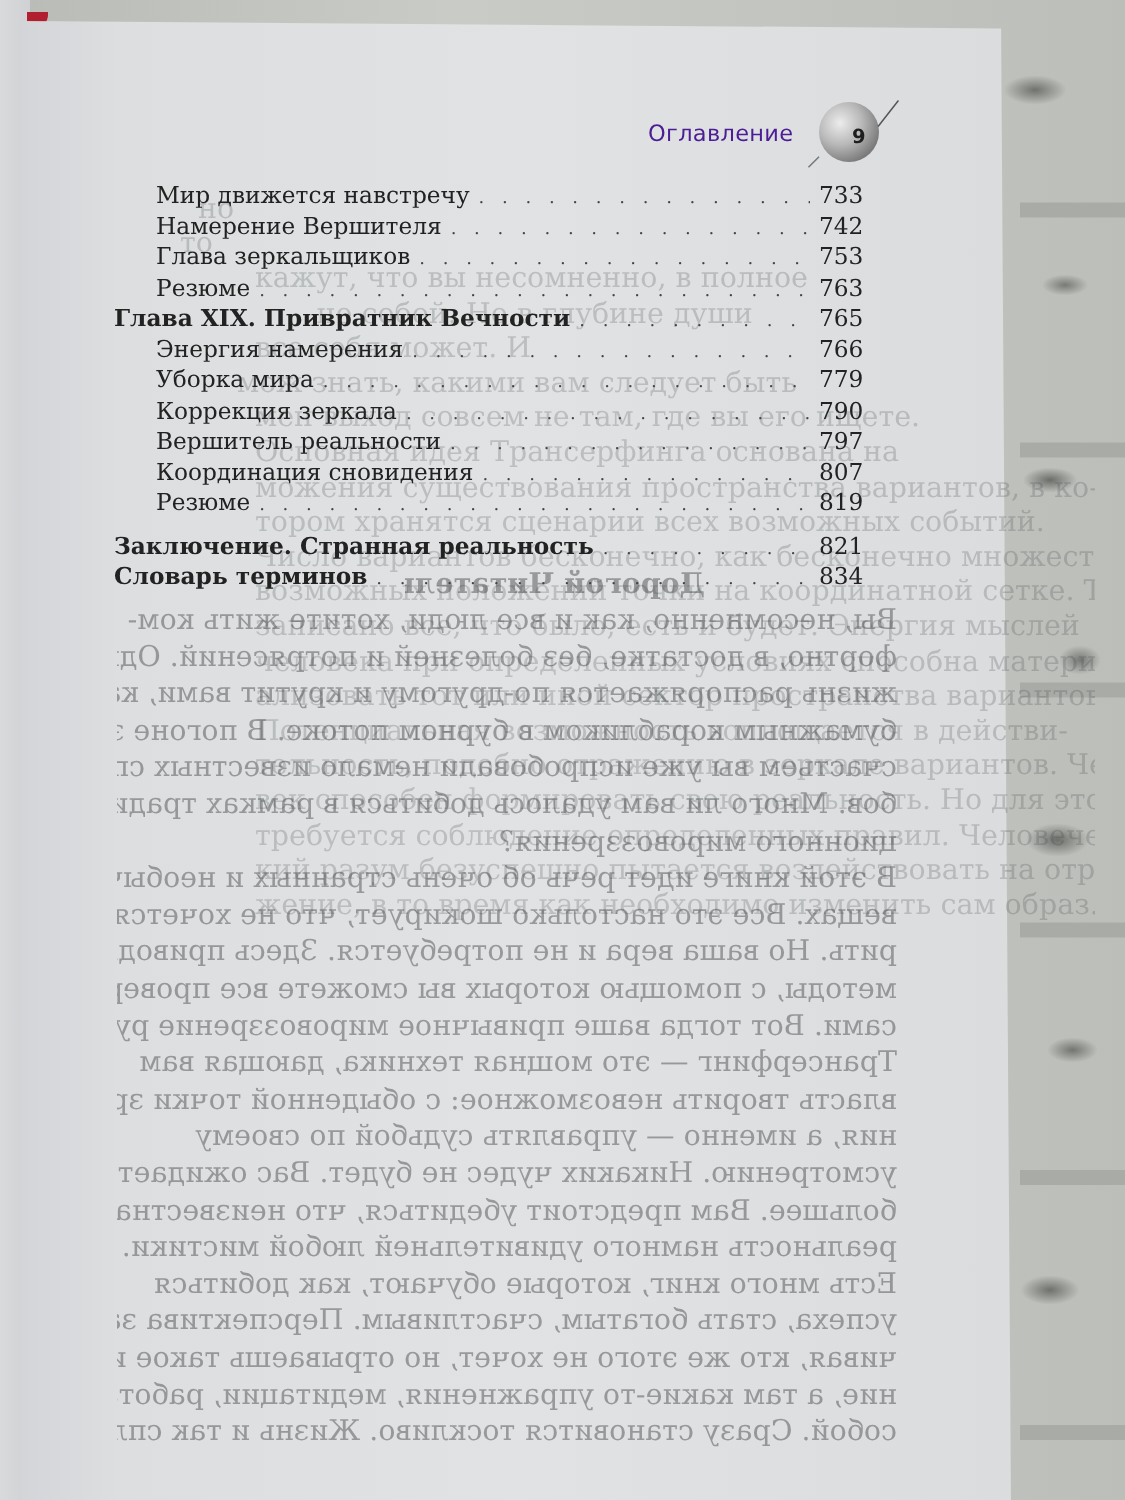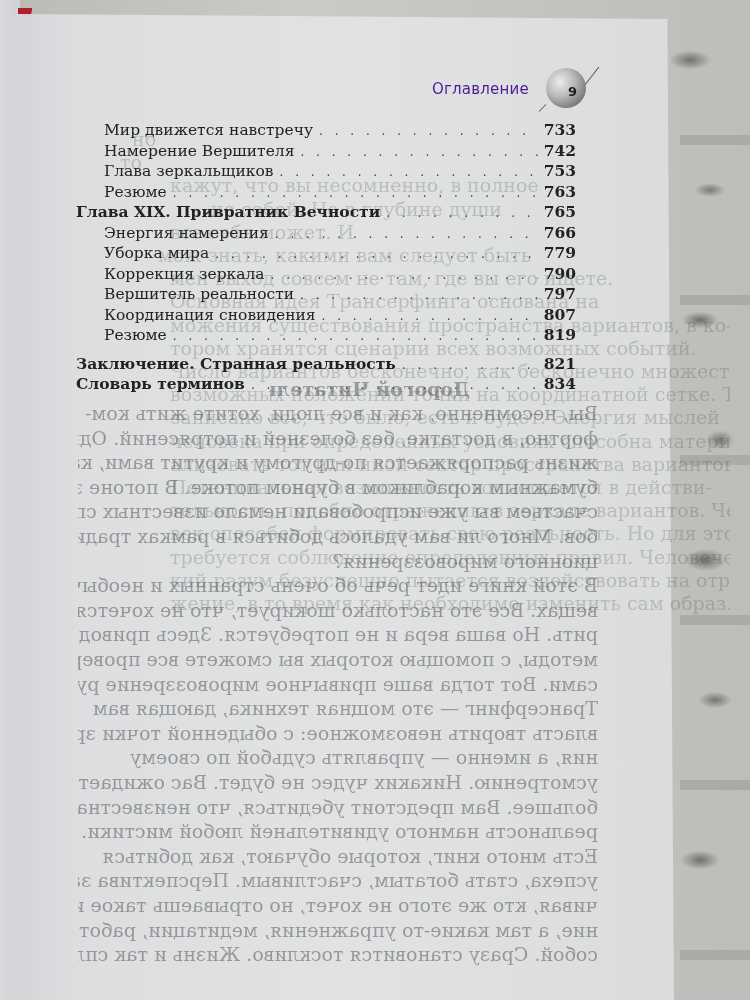--- a/index.html
+++ b/index.html
@@ -71,21 +71,21 @@
   }
   .toc-row.sub { padding-left: 28px; }
   .toc-row.chapter { font-weight: bold; }
   .toc-row.gap { margin-top: 8px; }
   .toc-title { white-space: nowrap; padding-right: 6px; }
   .toc-dots {
     flex: 1; overflow: hidden; white-space: nowrap; color: #444;
     font-weight: normal; letter-spacing: 4px; font-size: 12px;
   }
   .toc-dots::before { content: ". . . . . . . . . . . . . . . . . . . . . . . . . . . . . . . . . . . . . . . . . . . . . . ."; }
-  .toc-page { padding-left: 6px; font-weight: bold; min-width: 30px; text-align: right; }
+  .toc-page { padding-left: 6px; font-weight: normal; min-width: 30px; }
 </style>
 </head>
 <body>
 
 <div class="bg-wall"></div>
 <div class="tile-line" style="top:135px"></div>
 <div class="tile-line" style="top:295px"></div>
 <div class="tile-line" style="top:455px"></div>
 <div class="tile-line" style="top:615px"></div>
 <div class="tile-line" style="top:780px"></div>

